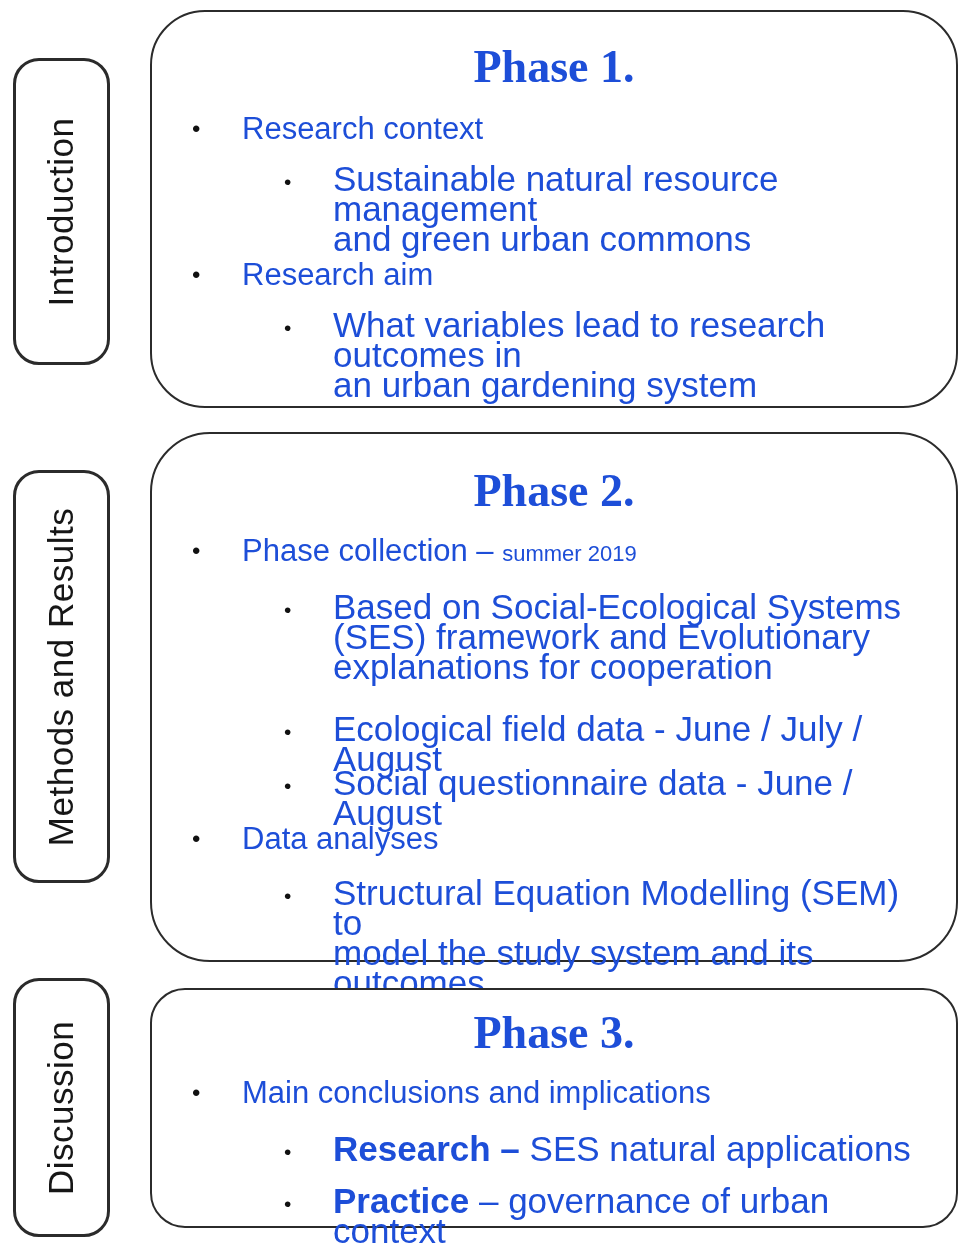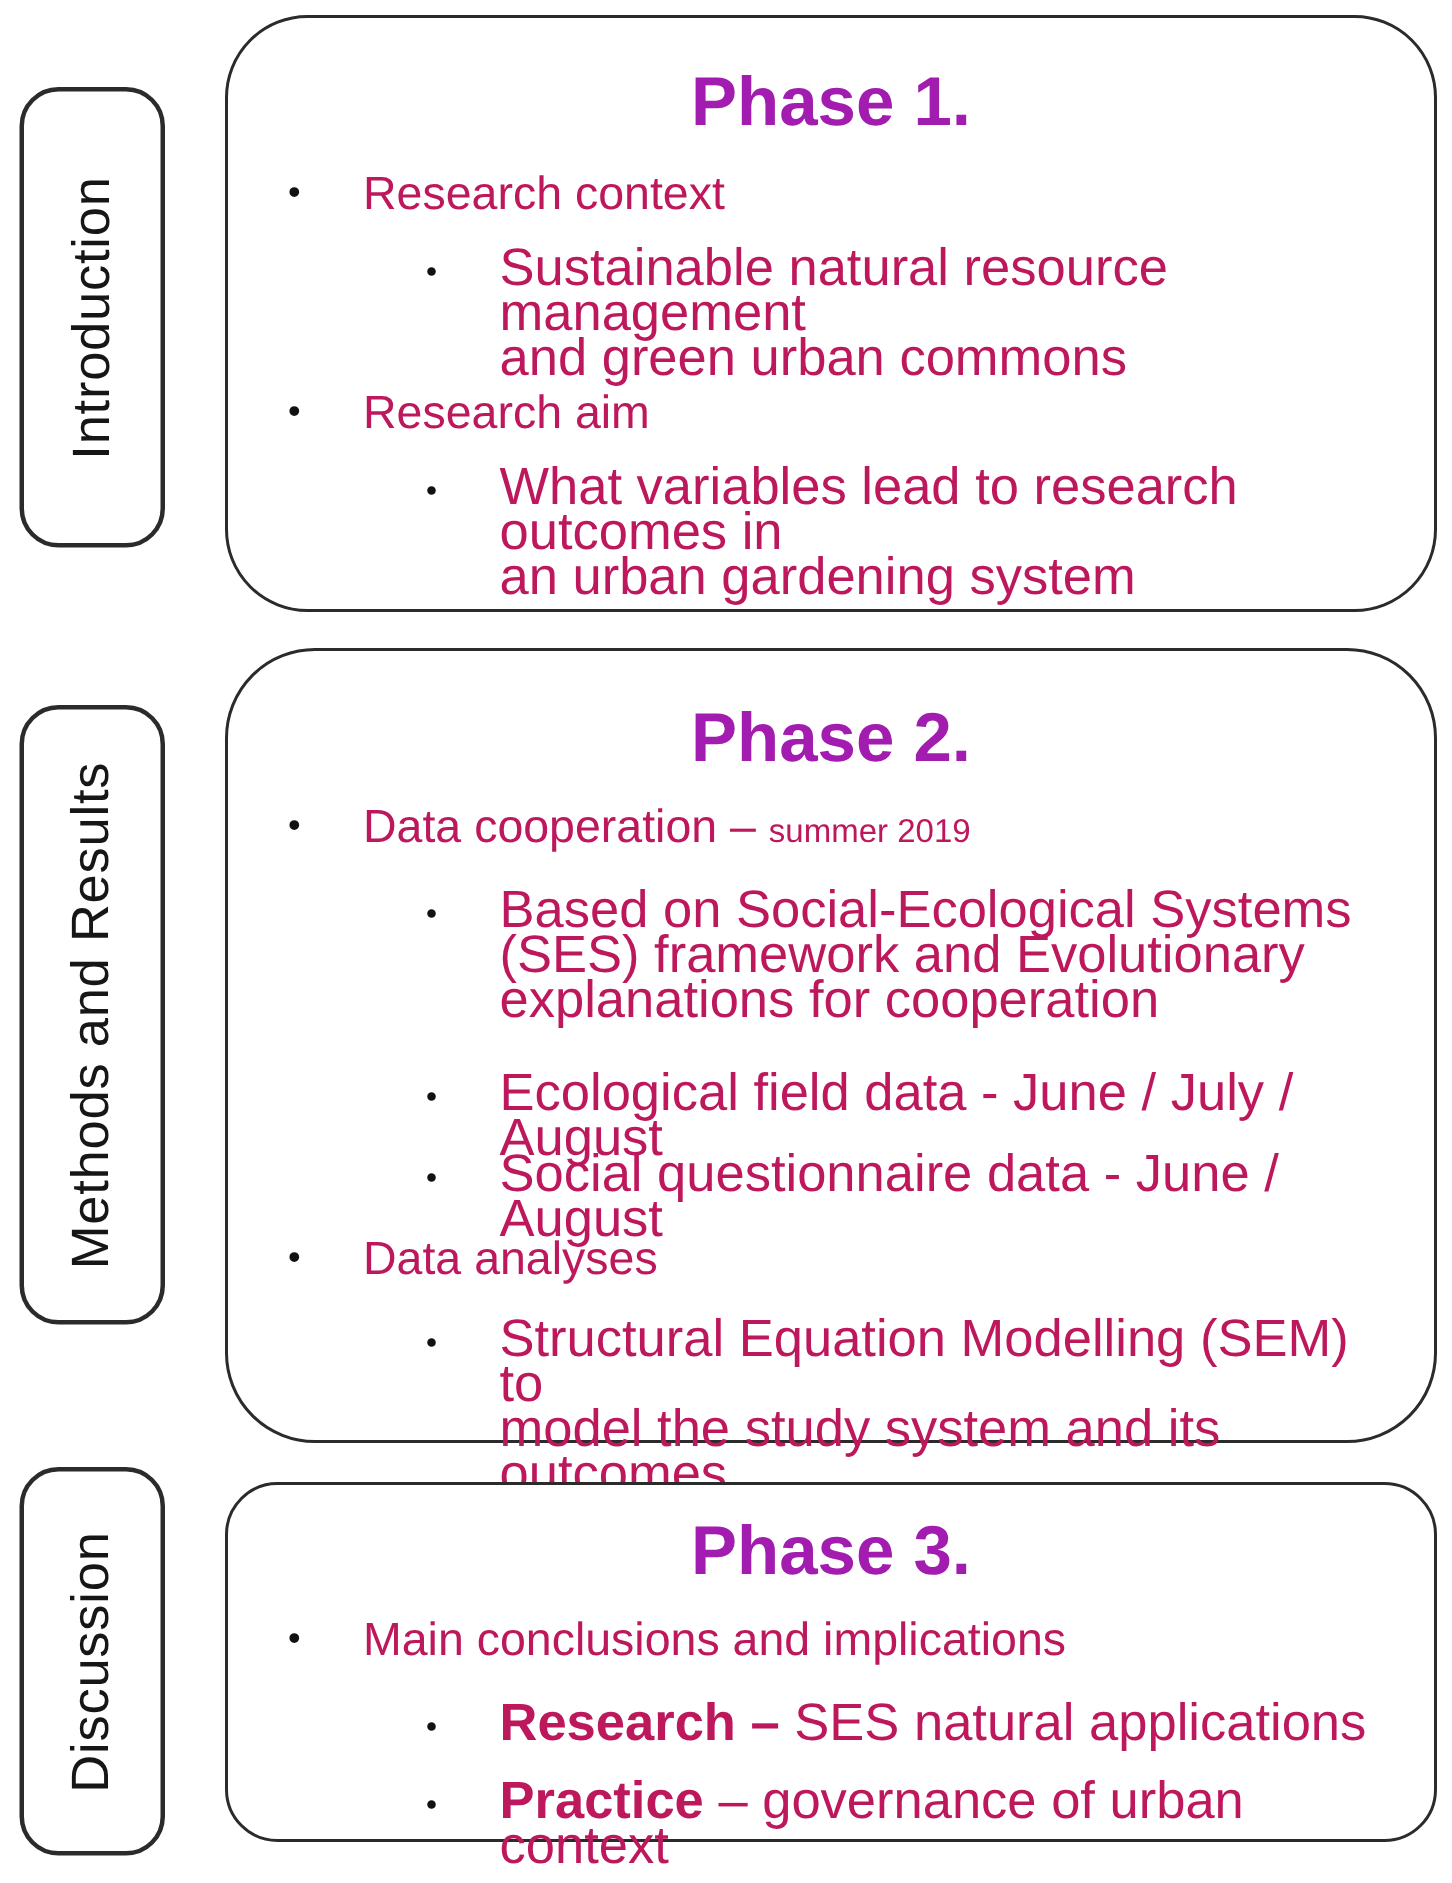--- a/index.html
+++ b/index.html
@@ -45,37 +45,38 @@
     background: #ffffff;
     box-sizing: border-box;
   }
   .phase-title {
     position: absolute;
     left: 0;
     right: 0;
     text-align: center;
     font-size: 46px;
     font-weight: bold;
-    color: #a21caf;
+    color: #1d4ed8;
+    font-family: Liberation Serif, serif;
   }
   .row {
     position: absolute;
     left: 0;
     right: 22px;
   }
   .dot {
     position: absolute;
     top: 0;
     color: #111111;
   }
   .txt {
     position: absolute;
     top: 0;
     white-space: pre-line;
-    color: #be185d;
+    color: #1d4ed8;
   }
   .l1 .dot { left: 40px;  font-size: 24px; line-height: 38px; }
   .l1 .txt { left: 90px;  font-size: 31px; line-height: 38px; }
   .l2 .dot { left: 132px; font-size: 21px; line-height: 35px; }
   .l2 .txt { left: 181px; font-size: 35px; line-height: 30px; }
   .suffix  { font-size: 22px; }
   .bold    { font-weight: bold; }
 </style>
 </head>
 <body>
@@ -113,21 +114,21 @@
       <span class="txt">What variables lead to research outcomes in
 an urban gardening system</span>
     </div>
   </div>
 
   <div class="phase-box" style="top:432px;height:530px;border-radius:60px;">
     <div class="phase-title" style="top:30px;">Phase 2.</div>
 
     <div class="row l1" style="top:98px;">
       <span class="dot">•</span>
-      <span class="txt"><span>Data cooperation – </span><span class="suffix">summer 2019</span></span>
+      <span class="txt"><span>Phase collection – </span><span class="suffix">summer 2019</span></span>
     </div>
     <div class="row l2" style="top:158px;">
       <span class="dot">•</span>
       <span class="txt">Based on Social-Ecological Systems
 (SES) framework and Evolutionary
 explanations for cooperation</span>
     </div>
     <div class="row l2" style="top:280px;">
       <span class="dot">•</span>
       <span class="txt">Ecological field data - June / July / August</span>

